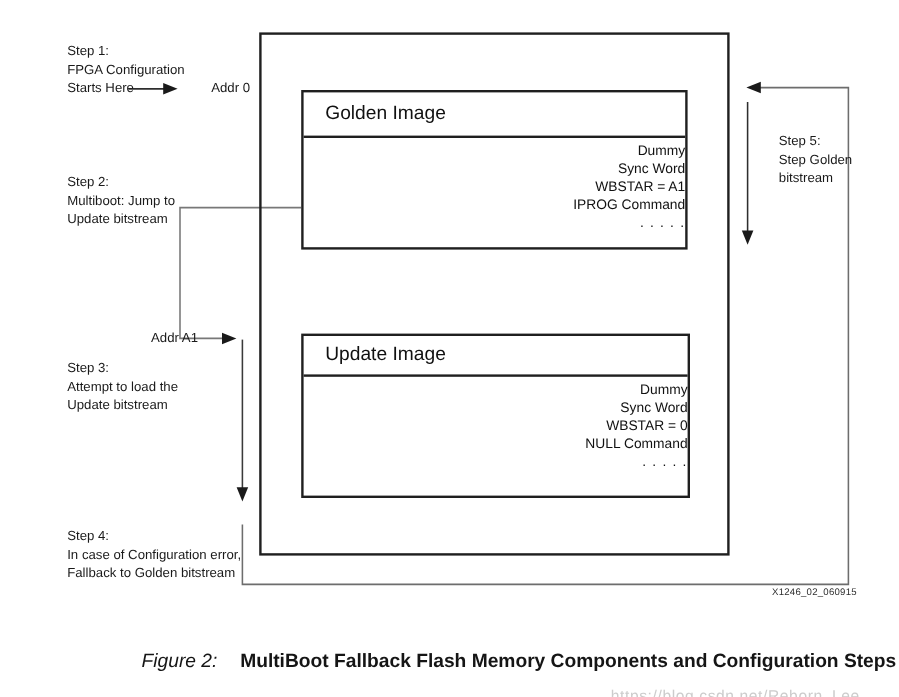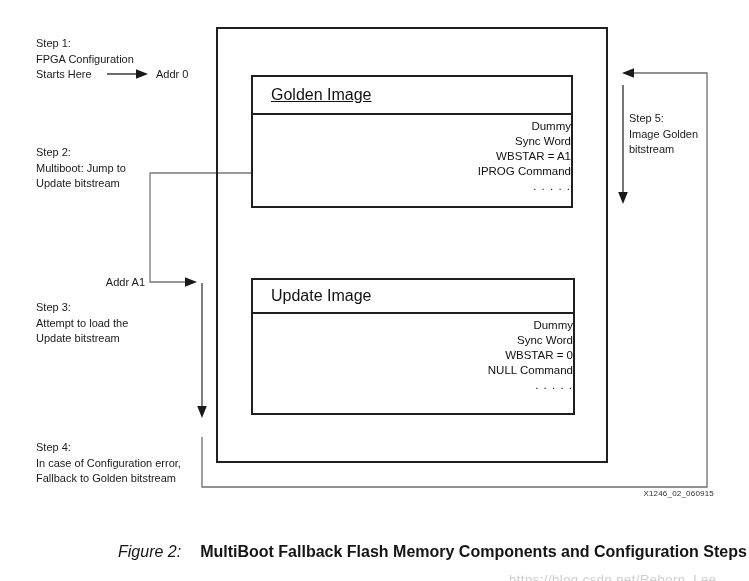--- a/index.html
+++ b/index.html
@@ -17,31 +17,31 @@
   }
   .image-box{
     position:absolute;border:2px solid #1f1f1f;box-sizing:border-box;background:#ffffff;
   }
   .image-box .box-header{
     border-bottom:2px solid #1f1f1f;box-sizing:border-box;
     display:flex;align-items:center;padding-left:18px;
     font-size:16px;color:#111;
   }
   .box-golden{left:251px;top:75px;width:322px;height:133px;}
-  .box-golden .box-header{height:38px;text-decoration:underline;}
+  .box-golden .box-header{height:38px;}
   .box-update{left:251px;top:278px;width:324px;height:137px;}
   .box-update .box-header{height:34px;text-align:center;}
   .box-body{padding-top:4px;}
   .box-row{
     text-align:right;font-size:11.5px;line-height:15px;color:#111;
   }
   .box-row.dots{letter-spacing:1px;}
 
   
-  .step-text{position:absolute;font-size:11px;line-height:15.5px;color:#1a1a1a;}
+  .step-text{position:absolute;font-size:11px;line-height:15.5px;color:#1a1a1a;margin-left:20px;}
   .step-1{left:36px;top:36px;}
   .step-2{left:36px;top:145px;}
   .step-3{left:36px;top:300px;}
   .step-4{left:36px;top:440px;}
   .step-5{left:629px;top:111px;}
   .addr-0{left:156px;top:67px;}
   .addr-a1{left:60px;top:275px;width:85px;text-align:right;}
 
   .ref-code{
     position:absolute;left:608px;top:489px;width:106px;text-align:right;
@@ -131,21 +131,21 @@
   </div>
 
   <div class="step-text step-4">
     <div>Step 4:</div>
     <div>In case of Configuration error,</div>
     <div>Fallback to Golden bitstream</div>
   </div>
 
   <div class="step-text step-5">
     <div>Step 5:</div>
-    <div>Image Golden</div>
+    <div>Step Golden</div>
     <div>bitstream</div>
   </div>
 
   <div class="ref-code">X1246_02_060915</div>
 
   <div class="figure-caption">
     <span class="figure-label">Figure 2:</span>
     <span class="figure-title">MultiBoot Fallback Flash Memory Components and Configuration Steps</span>
   </div>
 

